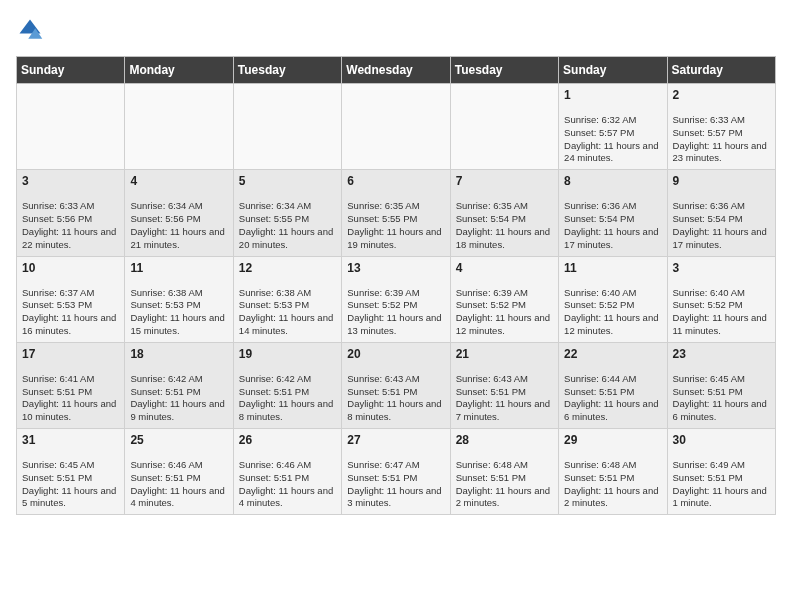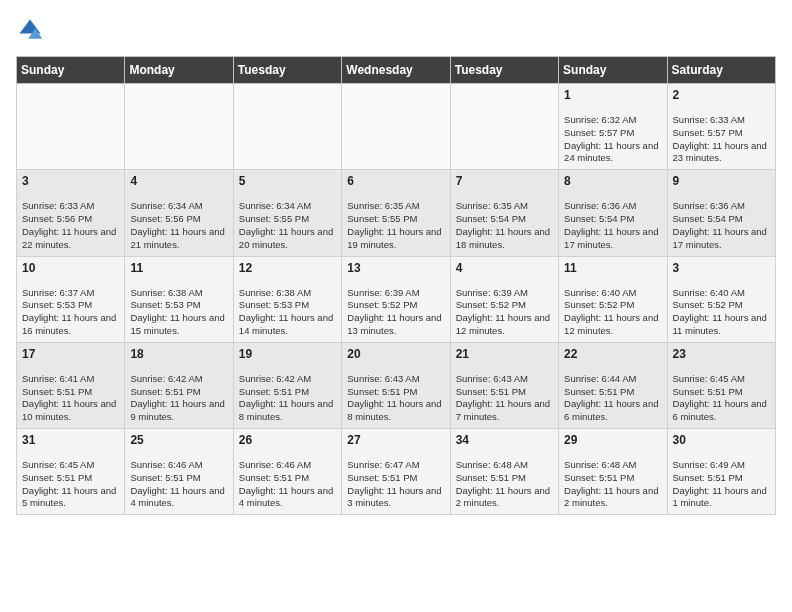--- a/index.html
+++ b/index.html
@@ -239,21 +239,21 @@
         </td>
         <td>
           <span class="day-num">26</span>
           <div class="day-info">Sunrise: 6:46 AM<br>Sunset: 5:51 PM<br>Daylight: 11 hours and 4 minutes.</div>
         </td>
         <td>
           <span class="day-num">27</span>
           <div class="day-info">Sunrise: 6:47 AM<br>Sunset: 5:51 PM<br>Daylight: 11 hours and 3 minutes.</div>
         </td>
         <td>
-          <span class="day-num">34</span>
+          <span class="day-num">28</span>
           <div class="day-info">Sunrise: 6:48 AM<br>Sunset: 5:51 PM<br>Daylight: 11 hours and 2 minutes.</div>
         </td>
         <td>
           <span class="day-num">29</span>
           <div class="day-info">Sunrise: 6:48 AM<br>Sunset: 5:51 PM<br>Daylight: 11 hours and 2 minutes.</div>
         </td>
         <td>
           <span class="day-num">30</span>
           <div class="day-info">Sunrise: 6:49 AM<br>Sunset: 5:51 PM<br>Daylight: 11 hours and 1 minute.</div>
         </td>

